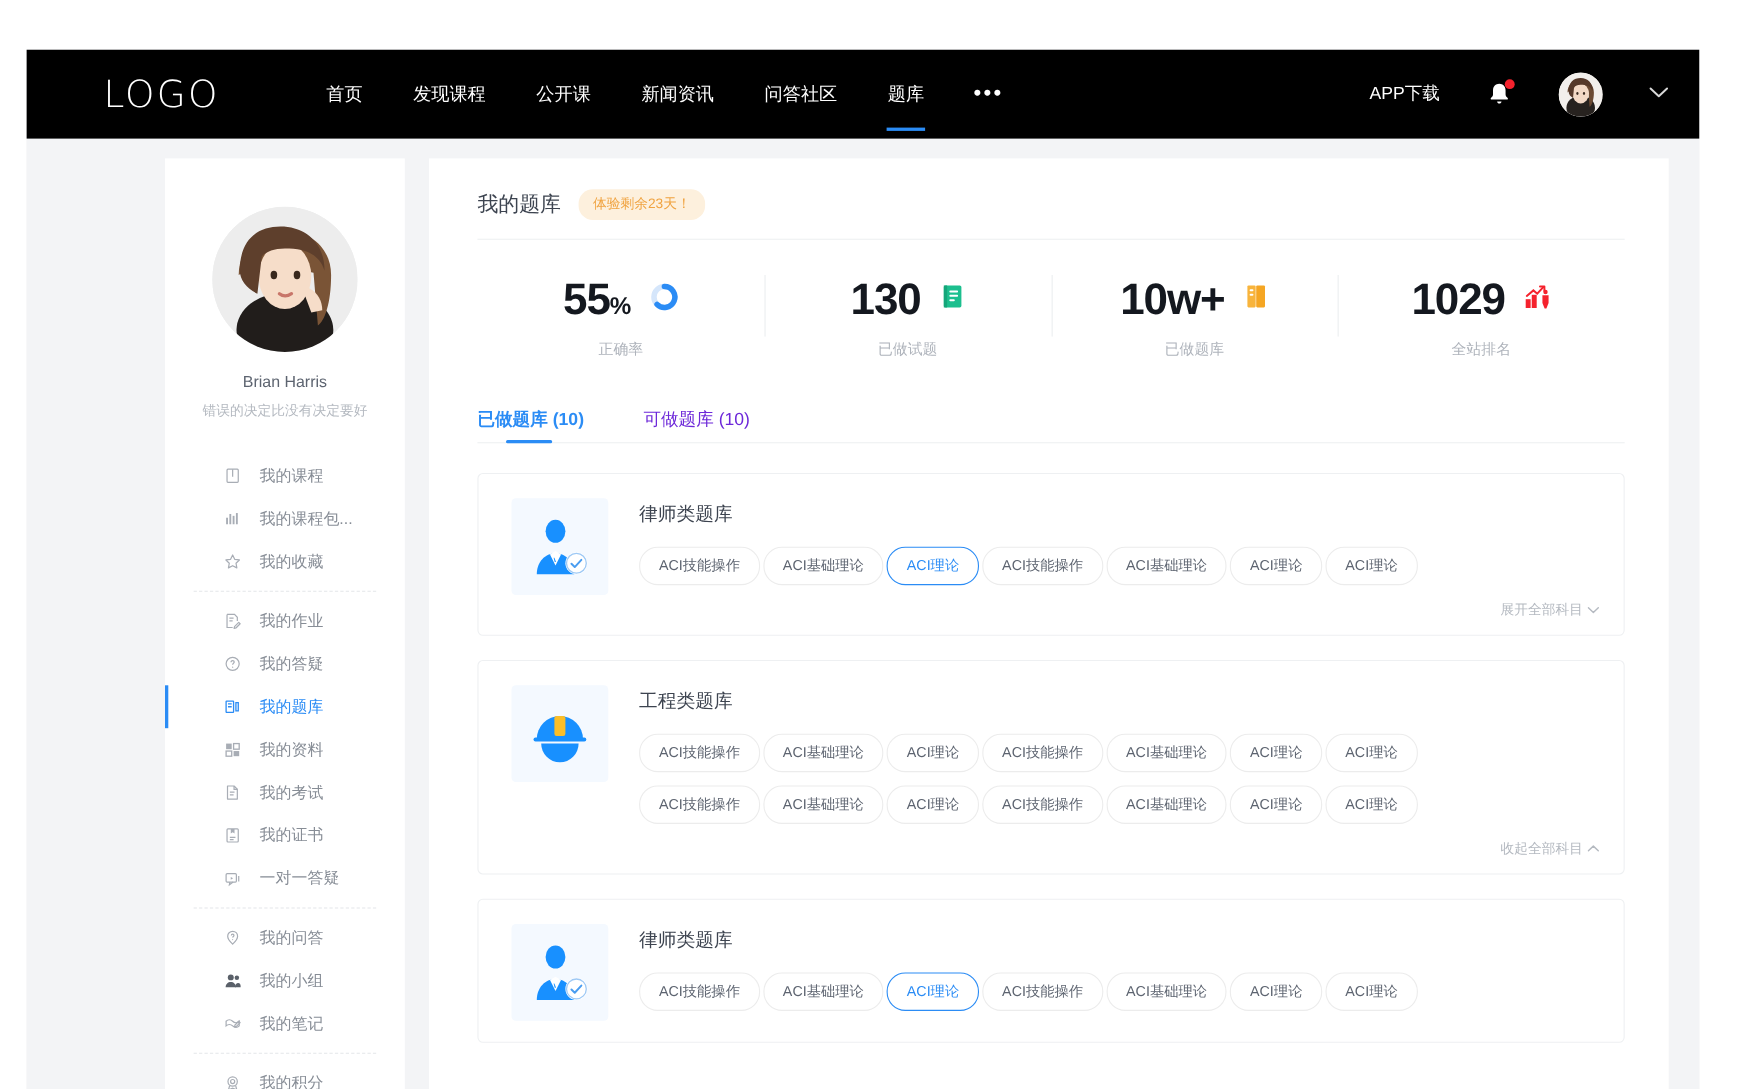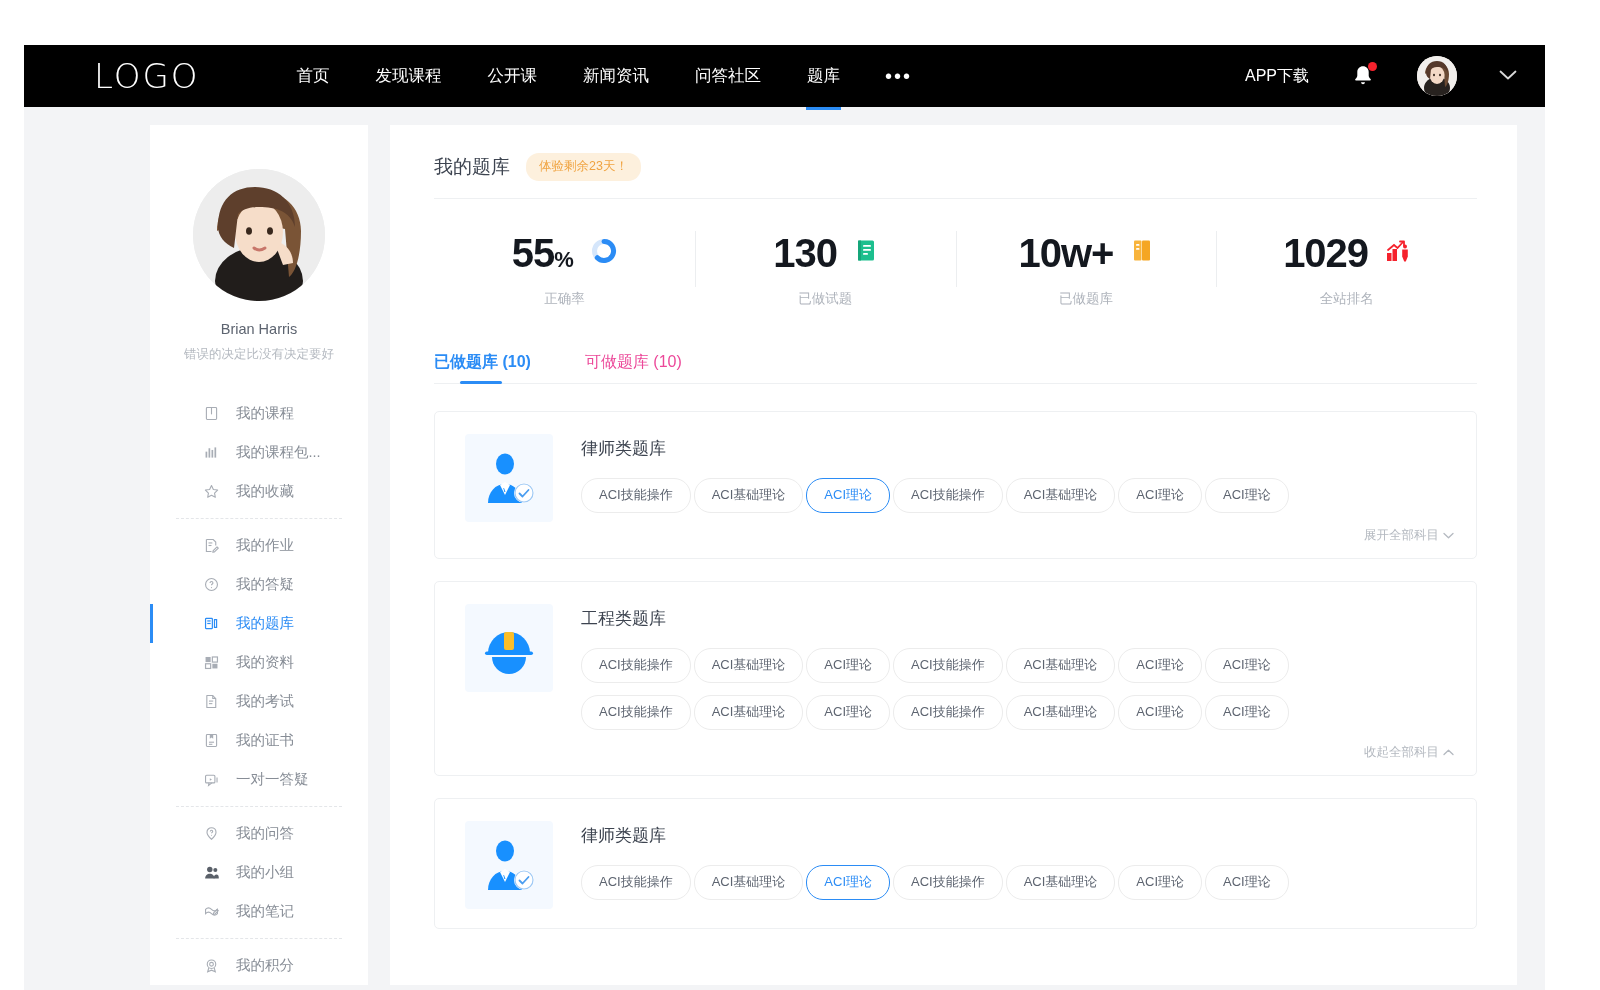--- a/index.html
+++ b/index.html
@@ -13,21 +13,21 @@
     position: absolute;
     left: 24px; top: 45px;
     width: 1521px; height: 945px;
     background: #f3f4f6;
     overflow: hidden;
   }
 
   
   .topbar {
     position: relative;
-    height: 62px;
+    height: 81px;
     background: #000000;
     display: flex;
     align-items: center;
   }
   .logo {
     margin-left: 70px;
     color: #ffffff;
     font-size: 34px;
     letter-spacing: 2px;
     font-weight: 300;
@@ -185,21 +185,21 @@
   .statnum {
     font-size: 40px; font-weight: bold; color: #14181f;
     letter-spacing: -1px; line-height: 1;
   }
   .statnum .pct { font-size: 22px; font-weight: bold; }
   .statlbl { font-size: 13.5px; color: #aeb3bb; margin-top: 17px; }
 
   
   .tabs { display: flex; gap: 54px; margin-top: 38px; }
   .tab {
-    font-size: 16px; color: #ec4899;
+    font-size: 16px; color: #6d28d9;
     padding-bottom: 11px;
     position: relative;
     cursor: pointer;
     white-space: nowrap;
   }
   .tab.active { color: #2b8cf5; font-weight: bold; }
   .tab.active::after {
     content: "";
     position: absolute; left: 26px; width: 42px; bottom: 0; height: 3px;
     background: #2b8cf5; border-radius: 2px;

